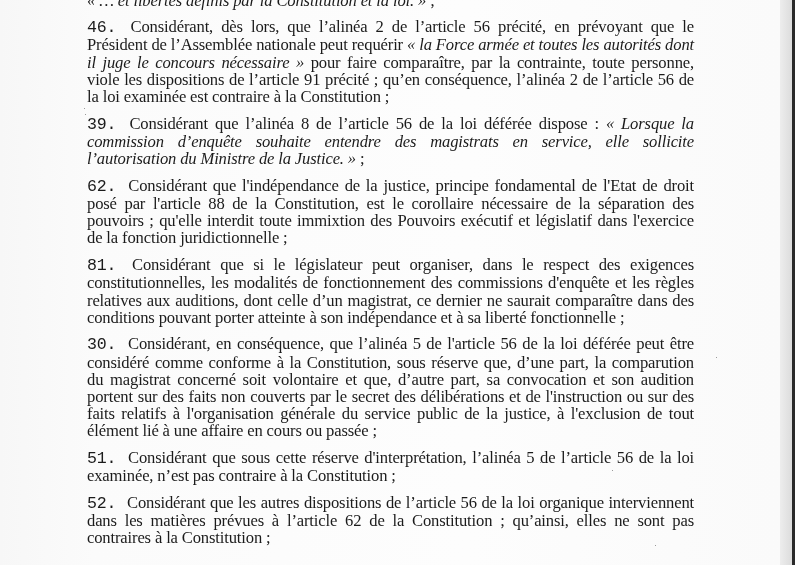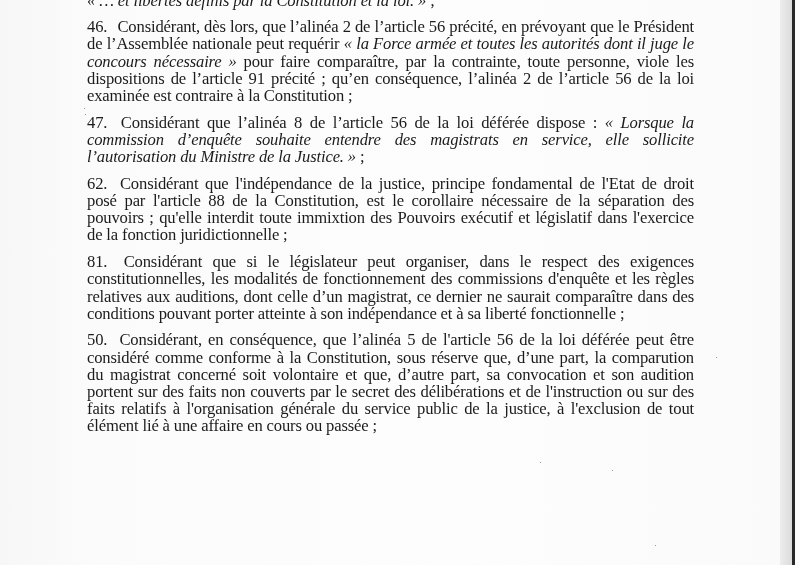--- a/index.html
+++ b/index.html
@@ -50,20 +50,21 @@
     }
     .para {
       margin: 0 0 9.5px 0;
       text-align: justify;
     }
     .para.partial {
       margin-bottom: 9px;
     }
     .num {
       margin-right: 6px;
+      font-family: Liberation Mono, monospace;
     }
     .it {
       font-style: italic;
     }
     .speck {
       position: absolute;
       width: 1px;
       height: 1px;
       background: #9a9a9a;
     }
@@ -77,40 +78,48 @@
     <p class="para partial">
       <span class="it">«&nbsp;… et libertés définis par la Constitution et la loi. »</span><span> ;</span>
     </p>
 
     <p class="para">
       <span class="num">46.</span>
       <span>Considérant, dès lors, que l’alinéa 2 de l’article 56 précité, en prévoyant que le Président de l’Assemblée nationale peut requérir </span><span class="it">« la Force armée et toutes les autorités dont il juge le concours nécessaire »</span><span> pour faire comparaître, par la contrainte, toute personne, viole les dispositions de l’article 91 précité ; qu’en conséquence, l’alinéa 2 de l’article 56 de la loi examinée est contraire à la Constitution ;</span>
     </p>
 
     <p class="para">
-      <span class="num">47.</span>
+      <span class="num">39.</span>
       <span>Considérant que l’alinéa 8 de l’article 56 de la loi déférée dispose : </span><span class="it">« Lorsque la commission d’enquête souhaite entendre des magistrats en service, elle sollicite l’autorisation du Ministre de la Justice. »</span><span> ;</span>
     </p>
 
     <p class="para">
       <span class="num">62.</span>
       <span>Considérant que l'indépendance de la justice, principe fondamental de l'Etat de droit posé par l'article 88 de la Constitution, est le corollaire nécessaire de la séparation des pouvoirs ; qu'elle interdit toute immixtion des Pouvoirs exécutif et législatif dans l'exercice de la fonction juridictionnelle ;</span>
     </p>
 
     <p class="para">
       <span class="num">81.</span>
       <span>Considérant que si le législateur peut organiser, dans le respect des exigences constitutionnelles, les modalités de fonctionnement des commissions d'enquête et les règles relatives aux auditions, dont celle d’un magistrat, ce dernier ne saurait comparaître dans des conditions pouvant porter atteinte à son indépendance et à sa liberté fonctionnelle ;</span>
     </p>
 
     <p class="para">
-      <span class="num">50.</span>
+      <span class="num">30.</span>
       <span>Considérant, en conséquence, que l’alinéa 5 de l'article 56 de la loi déférée peut être considéré comme conforme à la Constitution, sous réserve que, d’une part, la comparution du magistrat concerné soit volontaire et que, d’autre part, sa convocation et son audition portent sur des faits non couverts par le secret des délibérations et de l'instruction ou sur des faits relatifs à l'organisation générale du service public de la justice, à l'exclusion de tout élément lié à une affaire en cours ou passée ;</span>
     </p>
 
+    <p class="para">
+      <span class="num">51.</span>
+      <span>Considérant que sous cette réserve d'interprétation, l’alinéa 5 de l’article 56 de la loi examinée, n’est pas contraire à la Constitution ;</span>
+    </p>
 
+    <p class="para">
+      <span class="num">52.</span>
+      <span>Considérant que les autres dispositions de l’article 56 de la loi organique interviennent dans les matières prévues à l’article 62 de la Constitution ; qu’ainsi, elles ne sont pas contraires à la Constitution ;</span>
+    </p>
 
   </div>
 
   <span class="speck" style="left:84px;top:108px;"></span>
   <span class="speck" style="left:85px;top:114px;"></span>
   <span class="speck" style="left:540px;top:462px;"></span>
   <span class="speck" style="left:612px;top:470px;"></span>
   <span class="speck" style="left:655px;top:545px;"></span>
   <span class="speck" style="left:716px;top:357px;"></span>
 </div>

